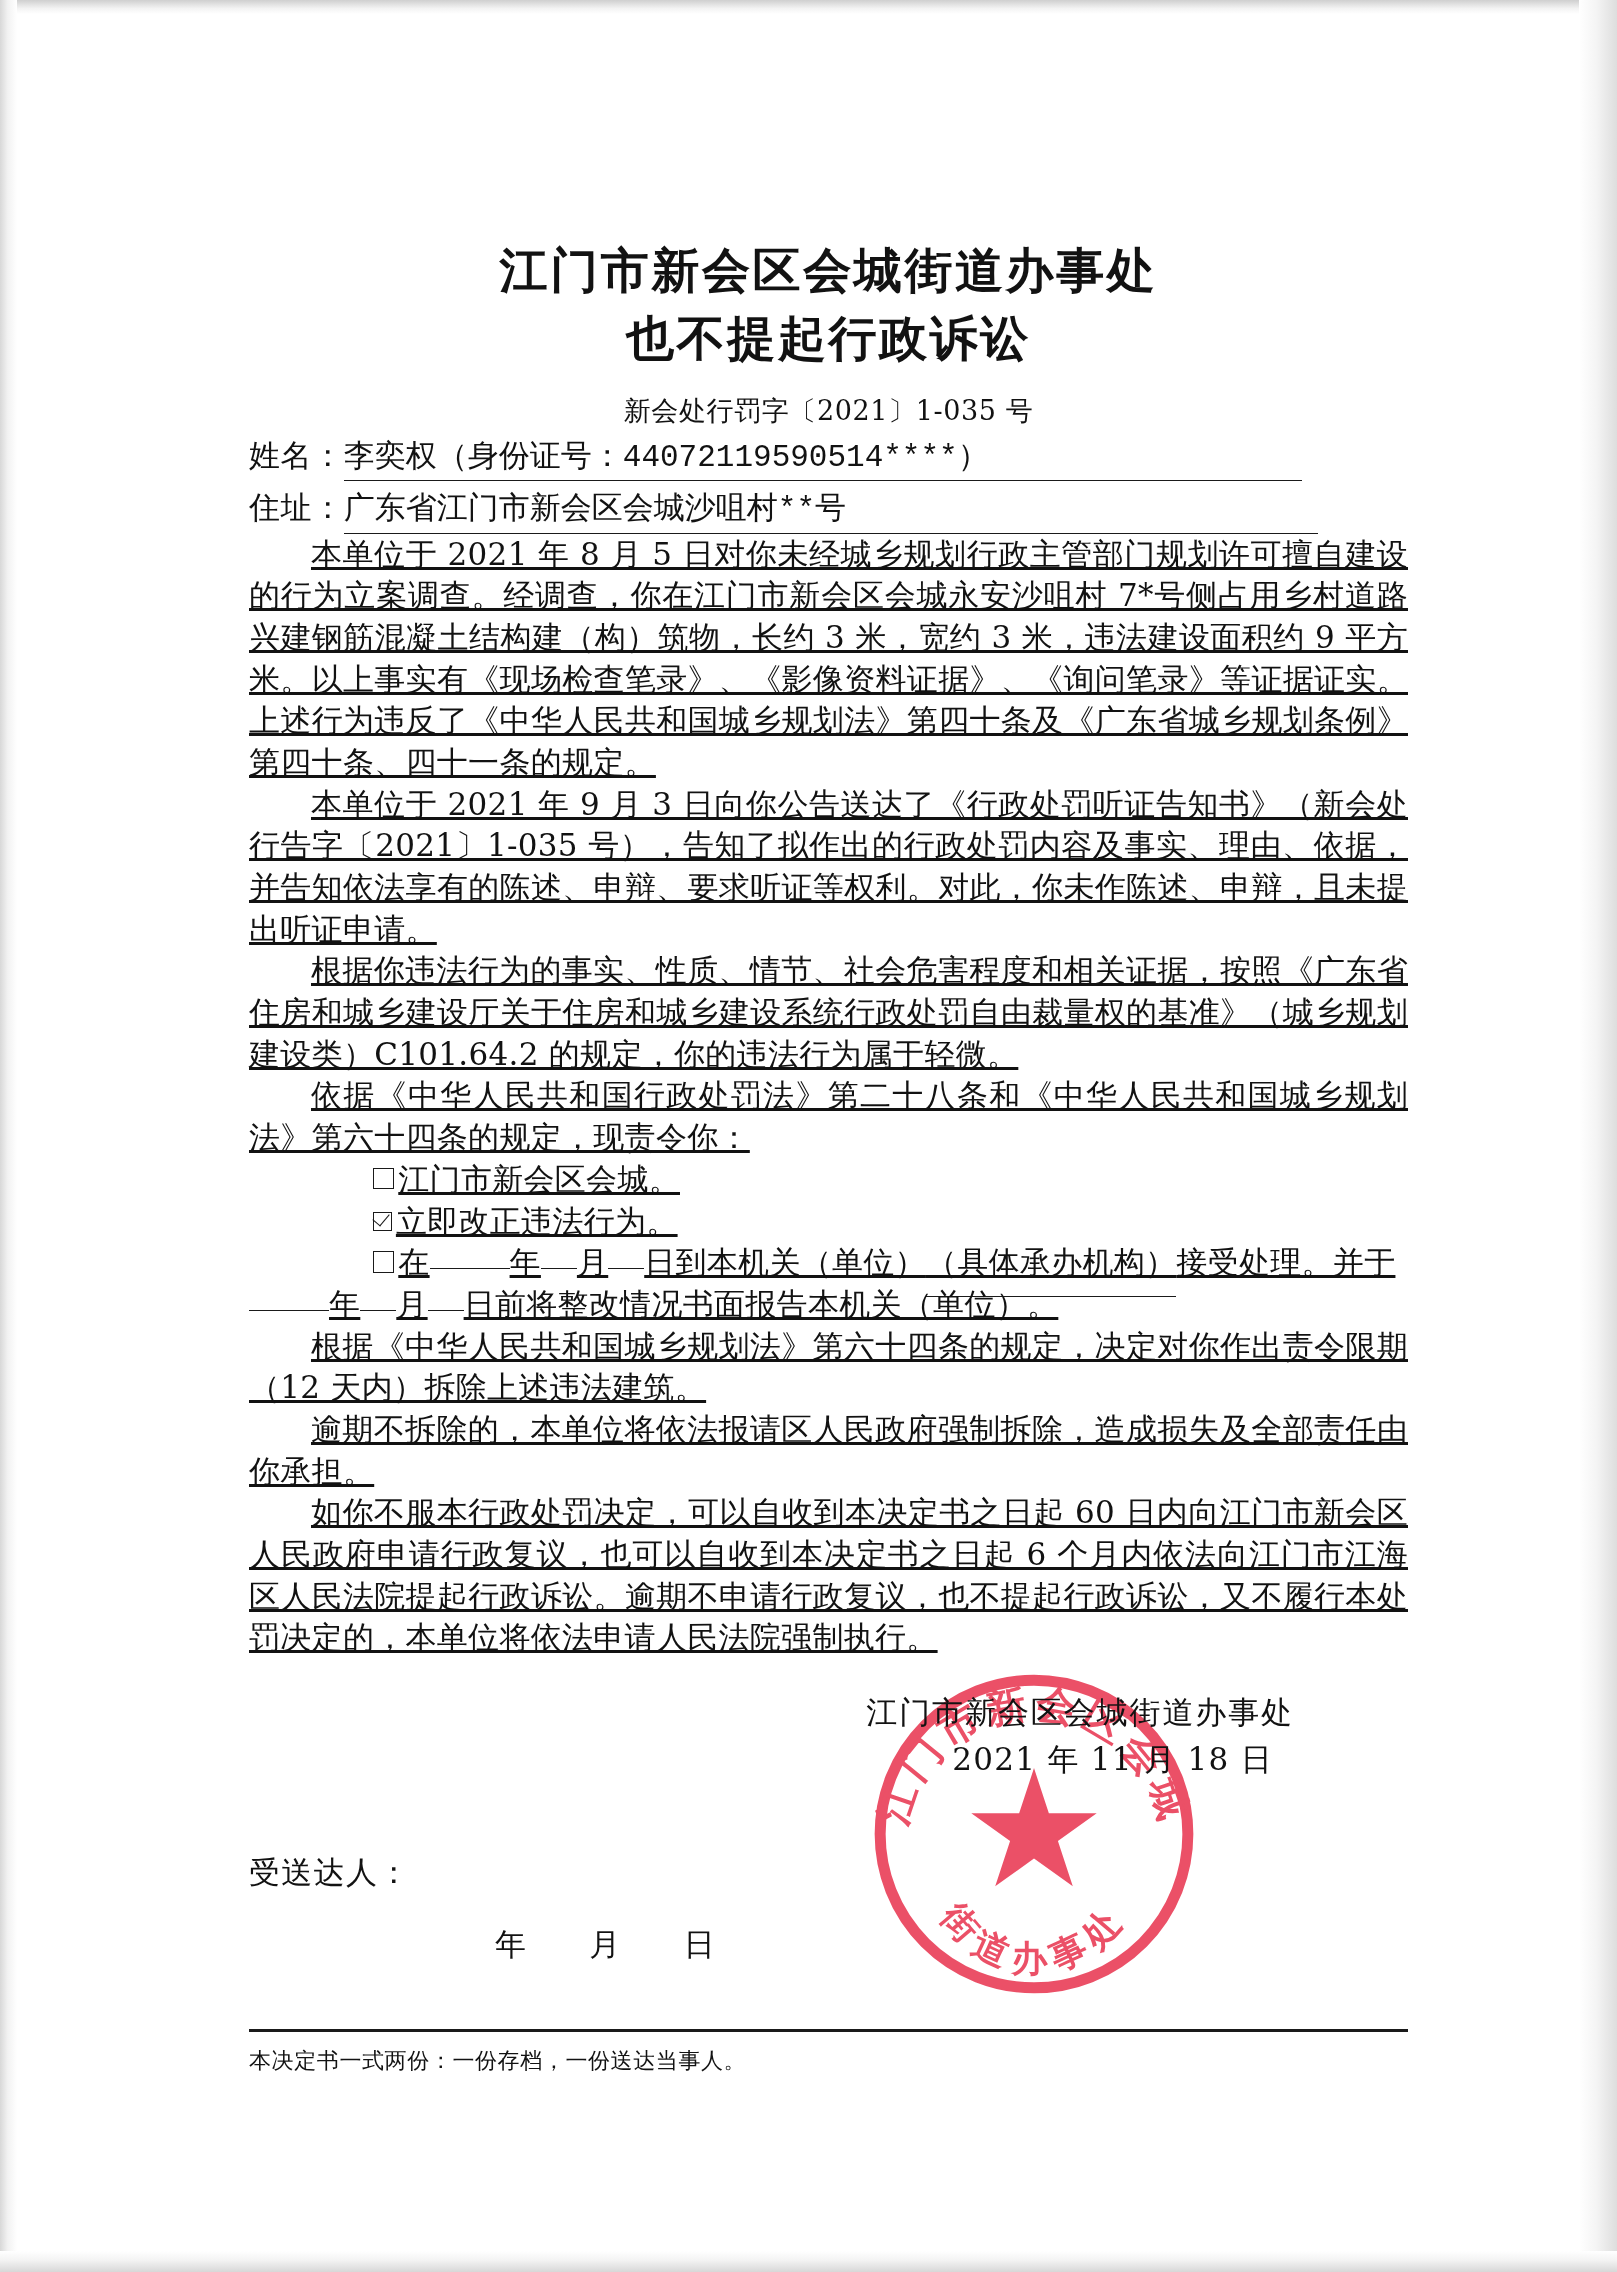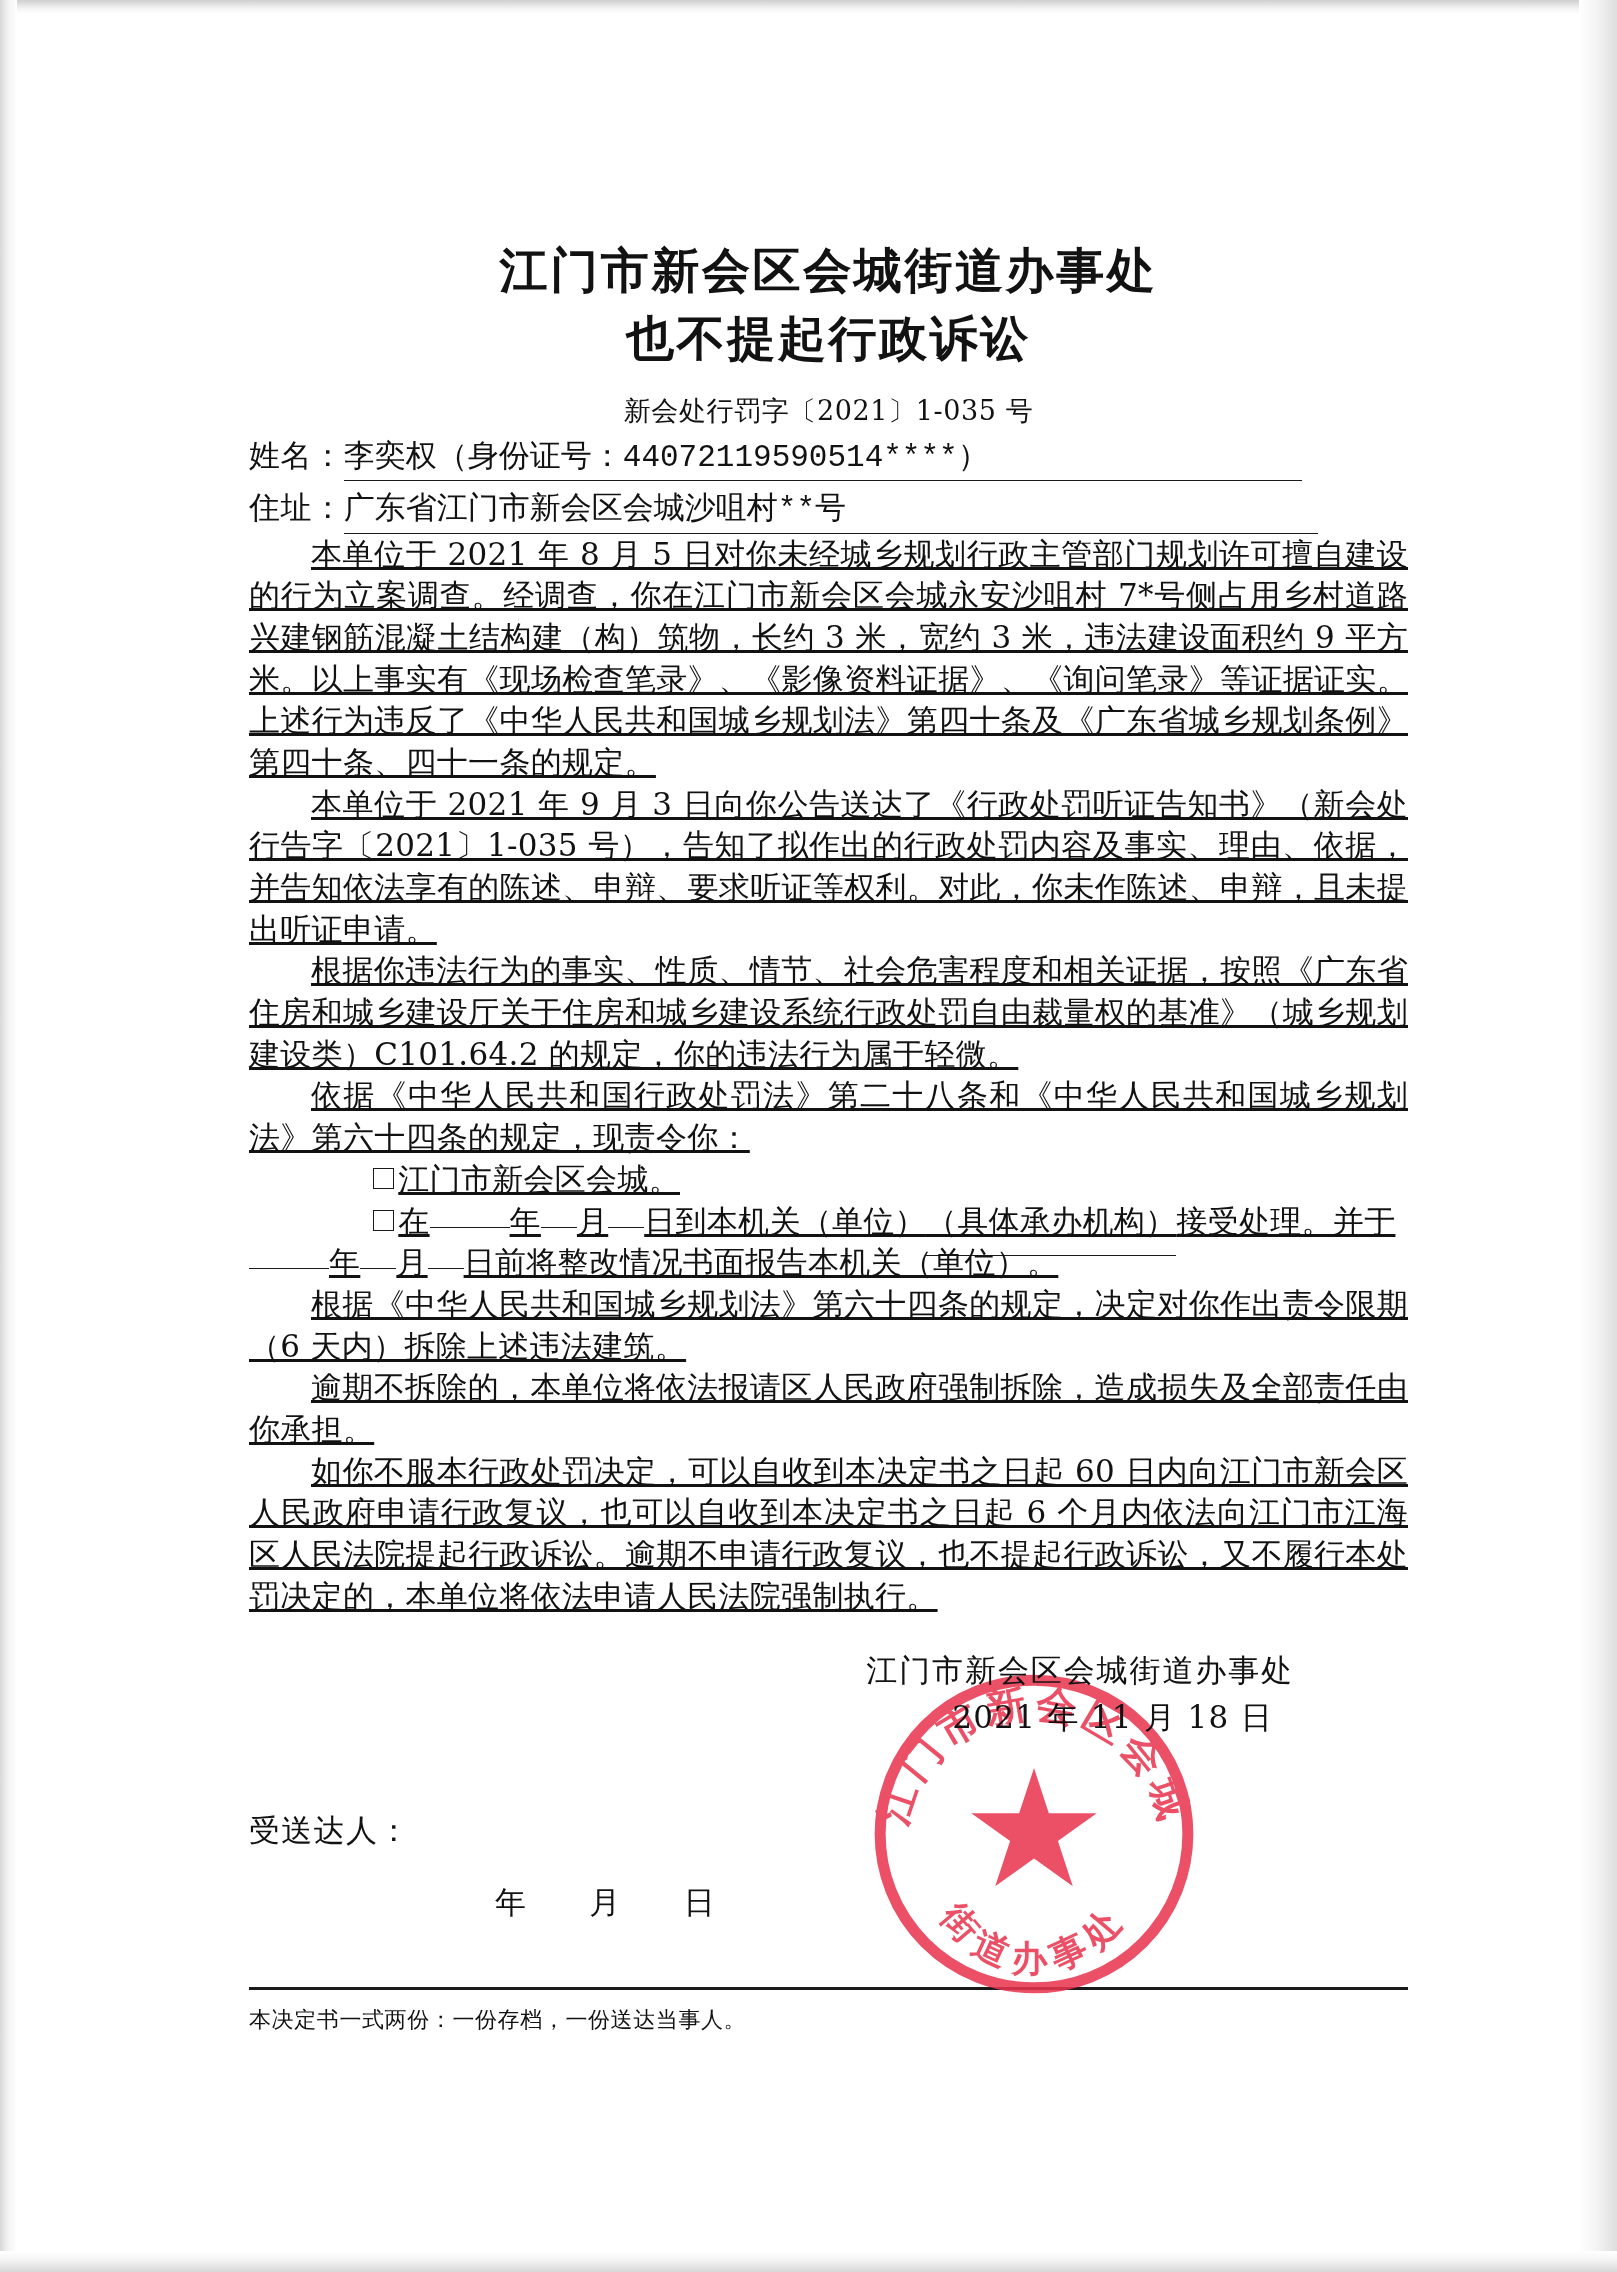--- a/index.html
+++ b/index.html
@@ -233,26 +233,29 @@
       <p class="body-para">本单位于 2021 年 9 月 3 日向你公告送达了《行政处罚听证告知书》（新会处行告字〔2021〕1-035 号），告知了拟作出的行政处罚内容及事实、理由、依据，并告知依法享有的陈述、申辩、要求听证等权利。对此，你未作陈述、申辩，且未提出听证申请。</p>
 
       <p class="body-para">根据你违法行为的事实、性质、情节、社会危害程度和相关证据，按照《广东省住房和城乡建设厅关于住房和城乡建设系统行政处罚自由裁量权的基准》（城乡规划建设类）C101.64.2 的规定，你的违法行为属于轻微。</p>
 
       <p class="body-para">依据《中华人民共和国行政处罚法》第二十八条和《中华人民共和国城乡规划法》第六十四条的规定，现责令你：</p>
 
       <div class="checkbox-line">
         <span class="cbox"></span><span>江门市新会区会城。</span>
       </div>
 
+      <div class="checkbox-line">
+        <span class="cbox small"><span class="tick"></span></span><span>立即改正违法行为。</span>
+      </div>
 
       <div class="checkbox-line">
         <span class="cbox"></span><span>在</span><span class="blank-u w-long"></span><span>年</span><span class="blank-u w-short"></span><span>月</span><span class="blank-u w-short"></span><span>日到本机关（单位）</span><span class="u-text">（具体承办机构）</span><span>接受处理。并于</span><span class="blank-u w-long"></span><span>年</span><span class="blank-u w-short"></span><span>月</span><span class="blank-u w-short"></span><span>日前将整改情况书面报告本机关（单位）。</span>
       </div>
 
-      <p class="body-para">根据《中华人民共和国城乡规划法》第六十四条的规定，决定对你作出责令限期（6 天内）拆除上述违法建筑。</p>
+      <p class="body-para">根据《中华人民共和国城乡规划法》第六十四条的规定，决定对你作出责令限期（12 天内）拆除上述违法建筑。</p>
 
       <p class="body-para">逾期不拆除的，本单位将依法报请区人民政府强制拆除，造成损失及全部责任由你承担。</p>
 
       <p class="body-para">如你不服本行政处罚决定，可以自收到本决定书之日起 60 日内向江门市新会区人民政府申请行政复议，也可以自收到本决定书之日起 6 个月内依法向江门市江海区人民法院提起行政诉讼。逾期不申请行政复议，也不提起行政诉讼，又不履行本处罚决定的，本单位将依法申请人民法院强制执行。</p>
 
     </div>
 
     <div class="sign-block">
       <div>江门市新会区会城街道办事处</div>
       <div class="sign-date">2021 年 11 月 18 日</div>

